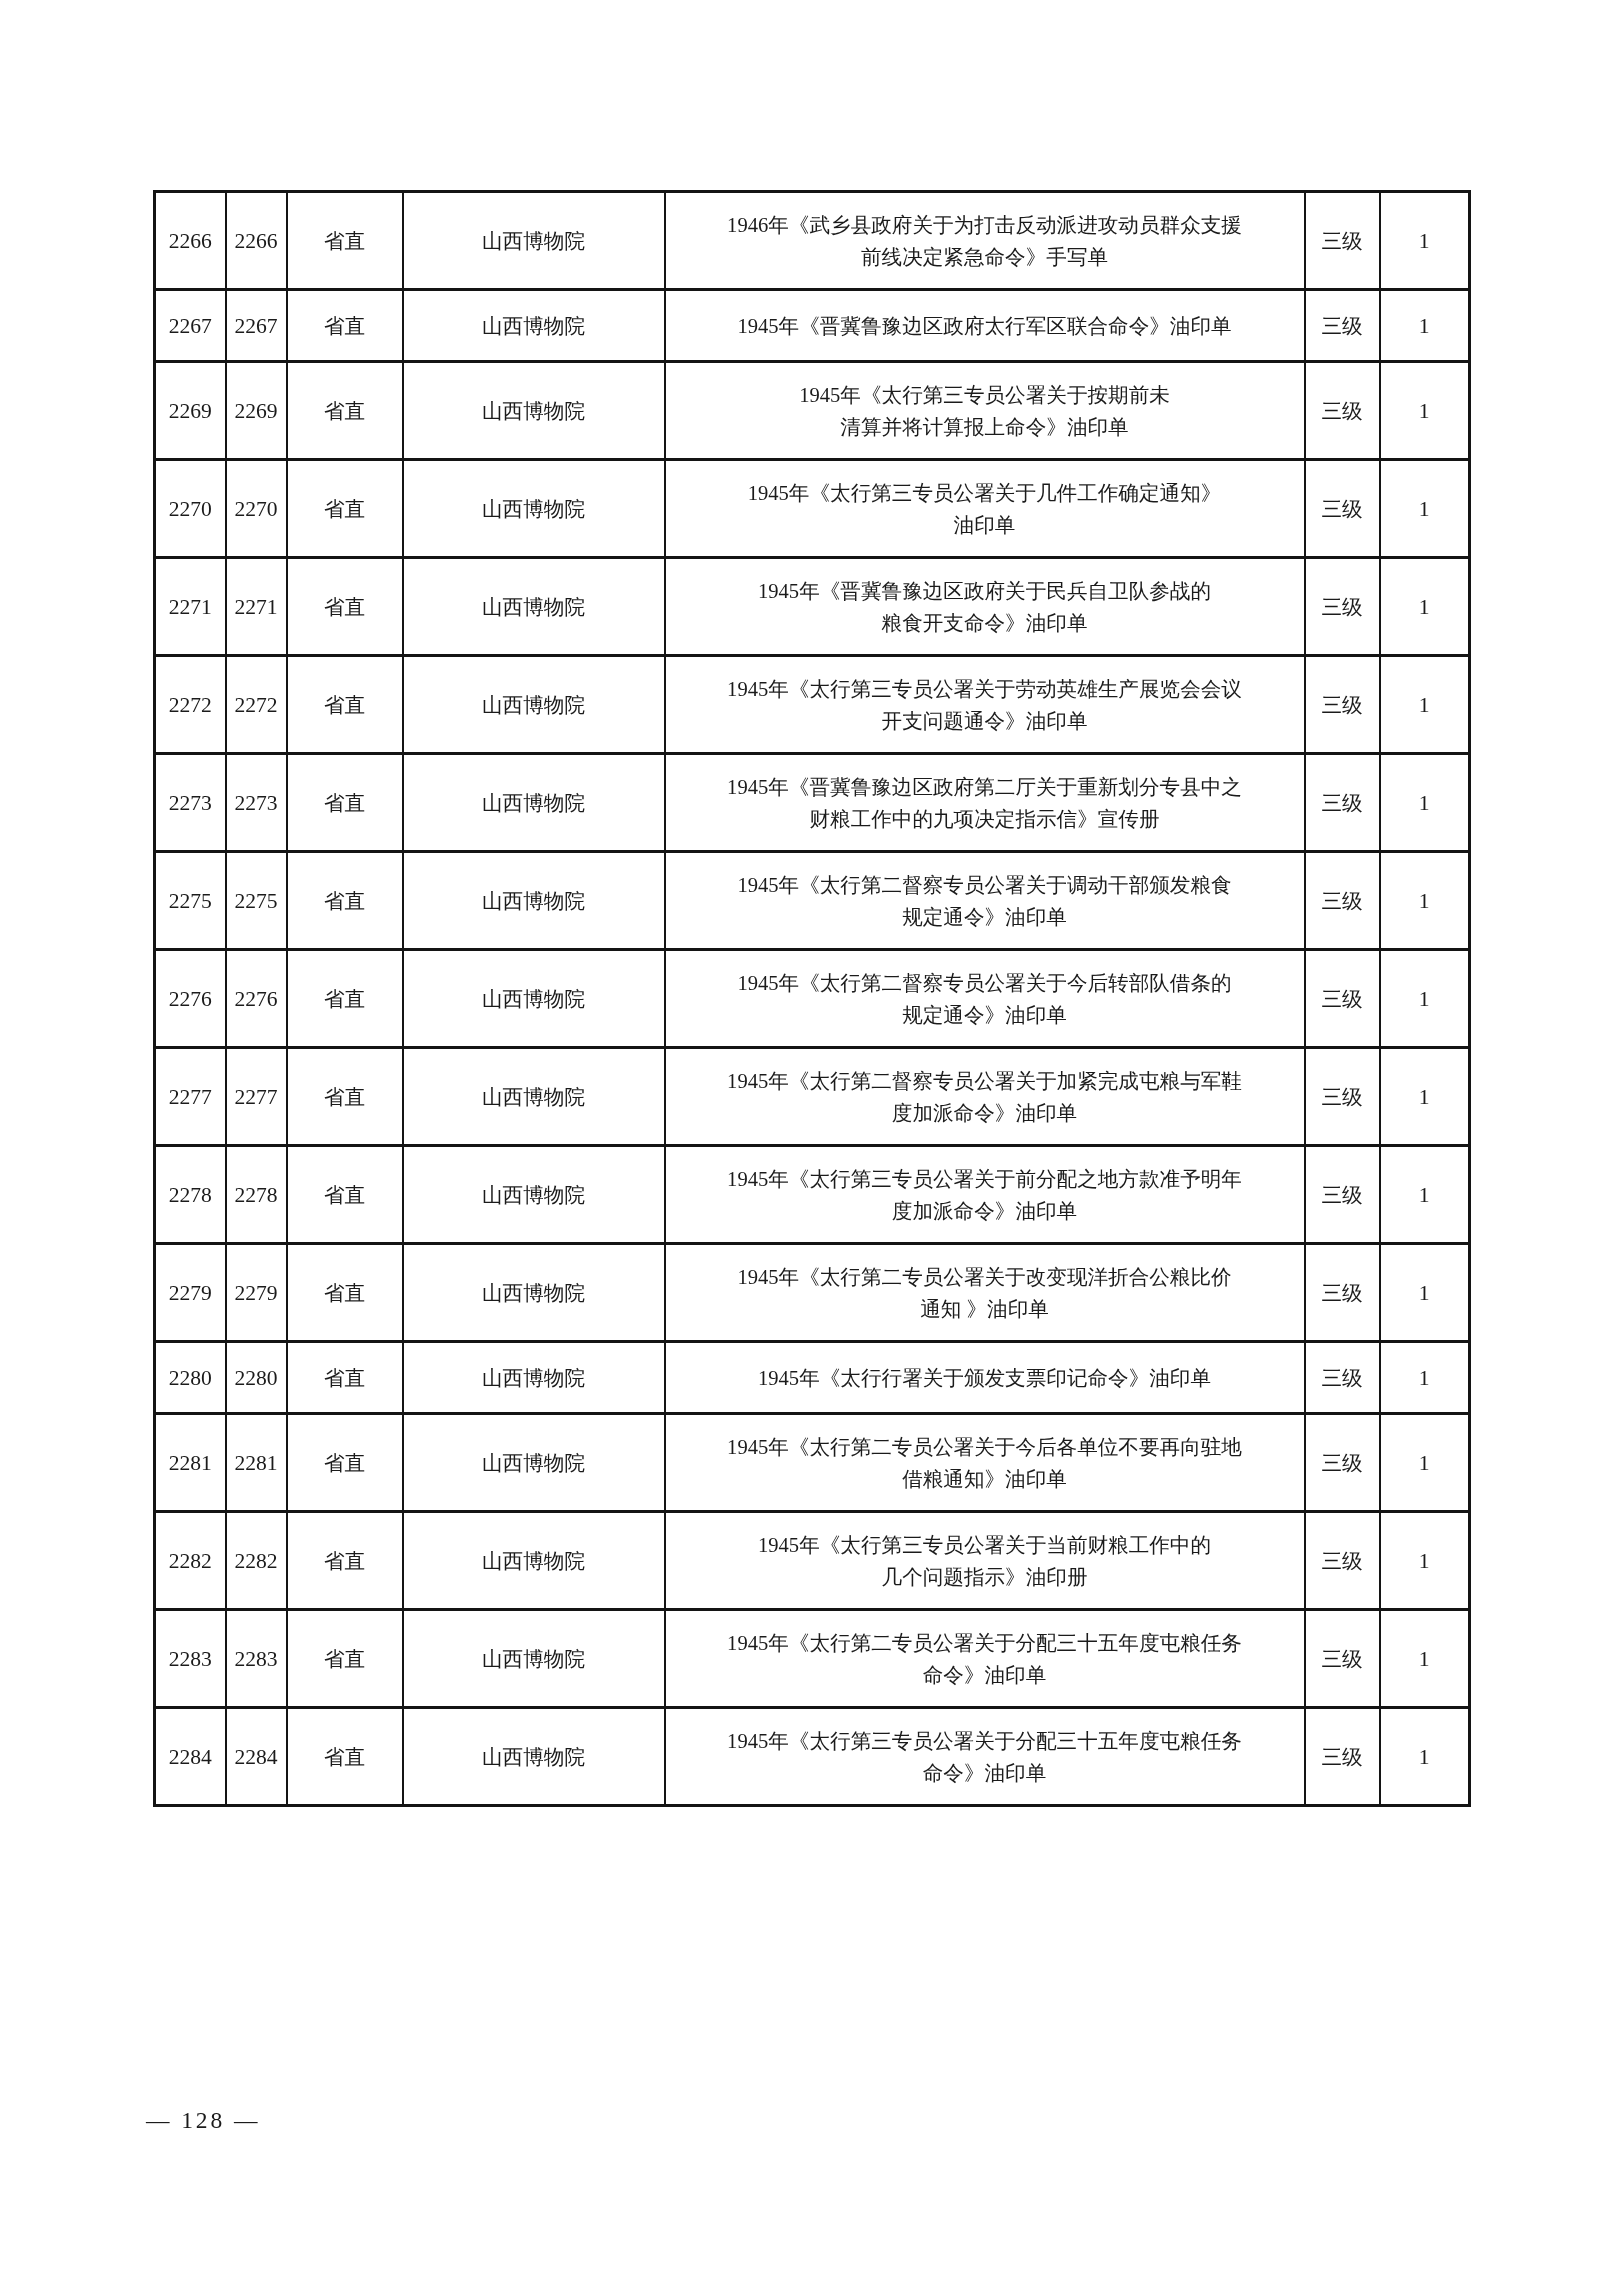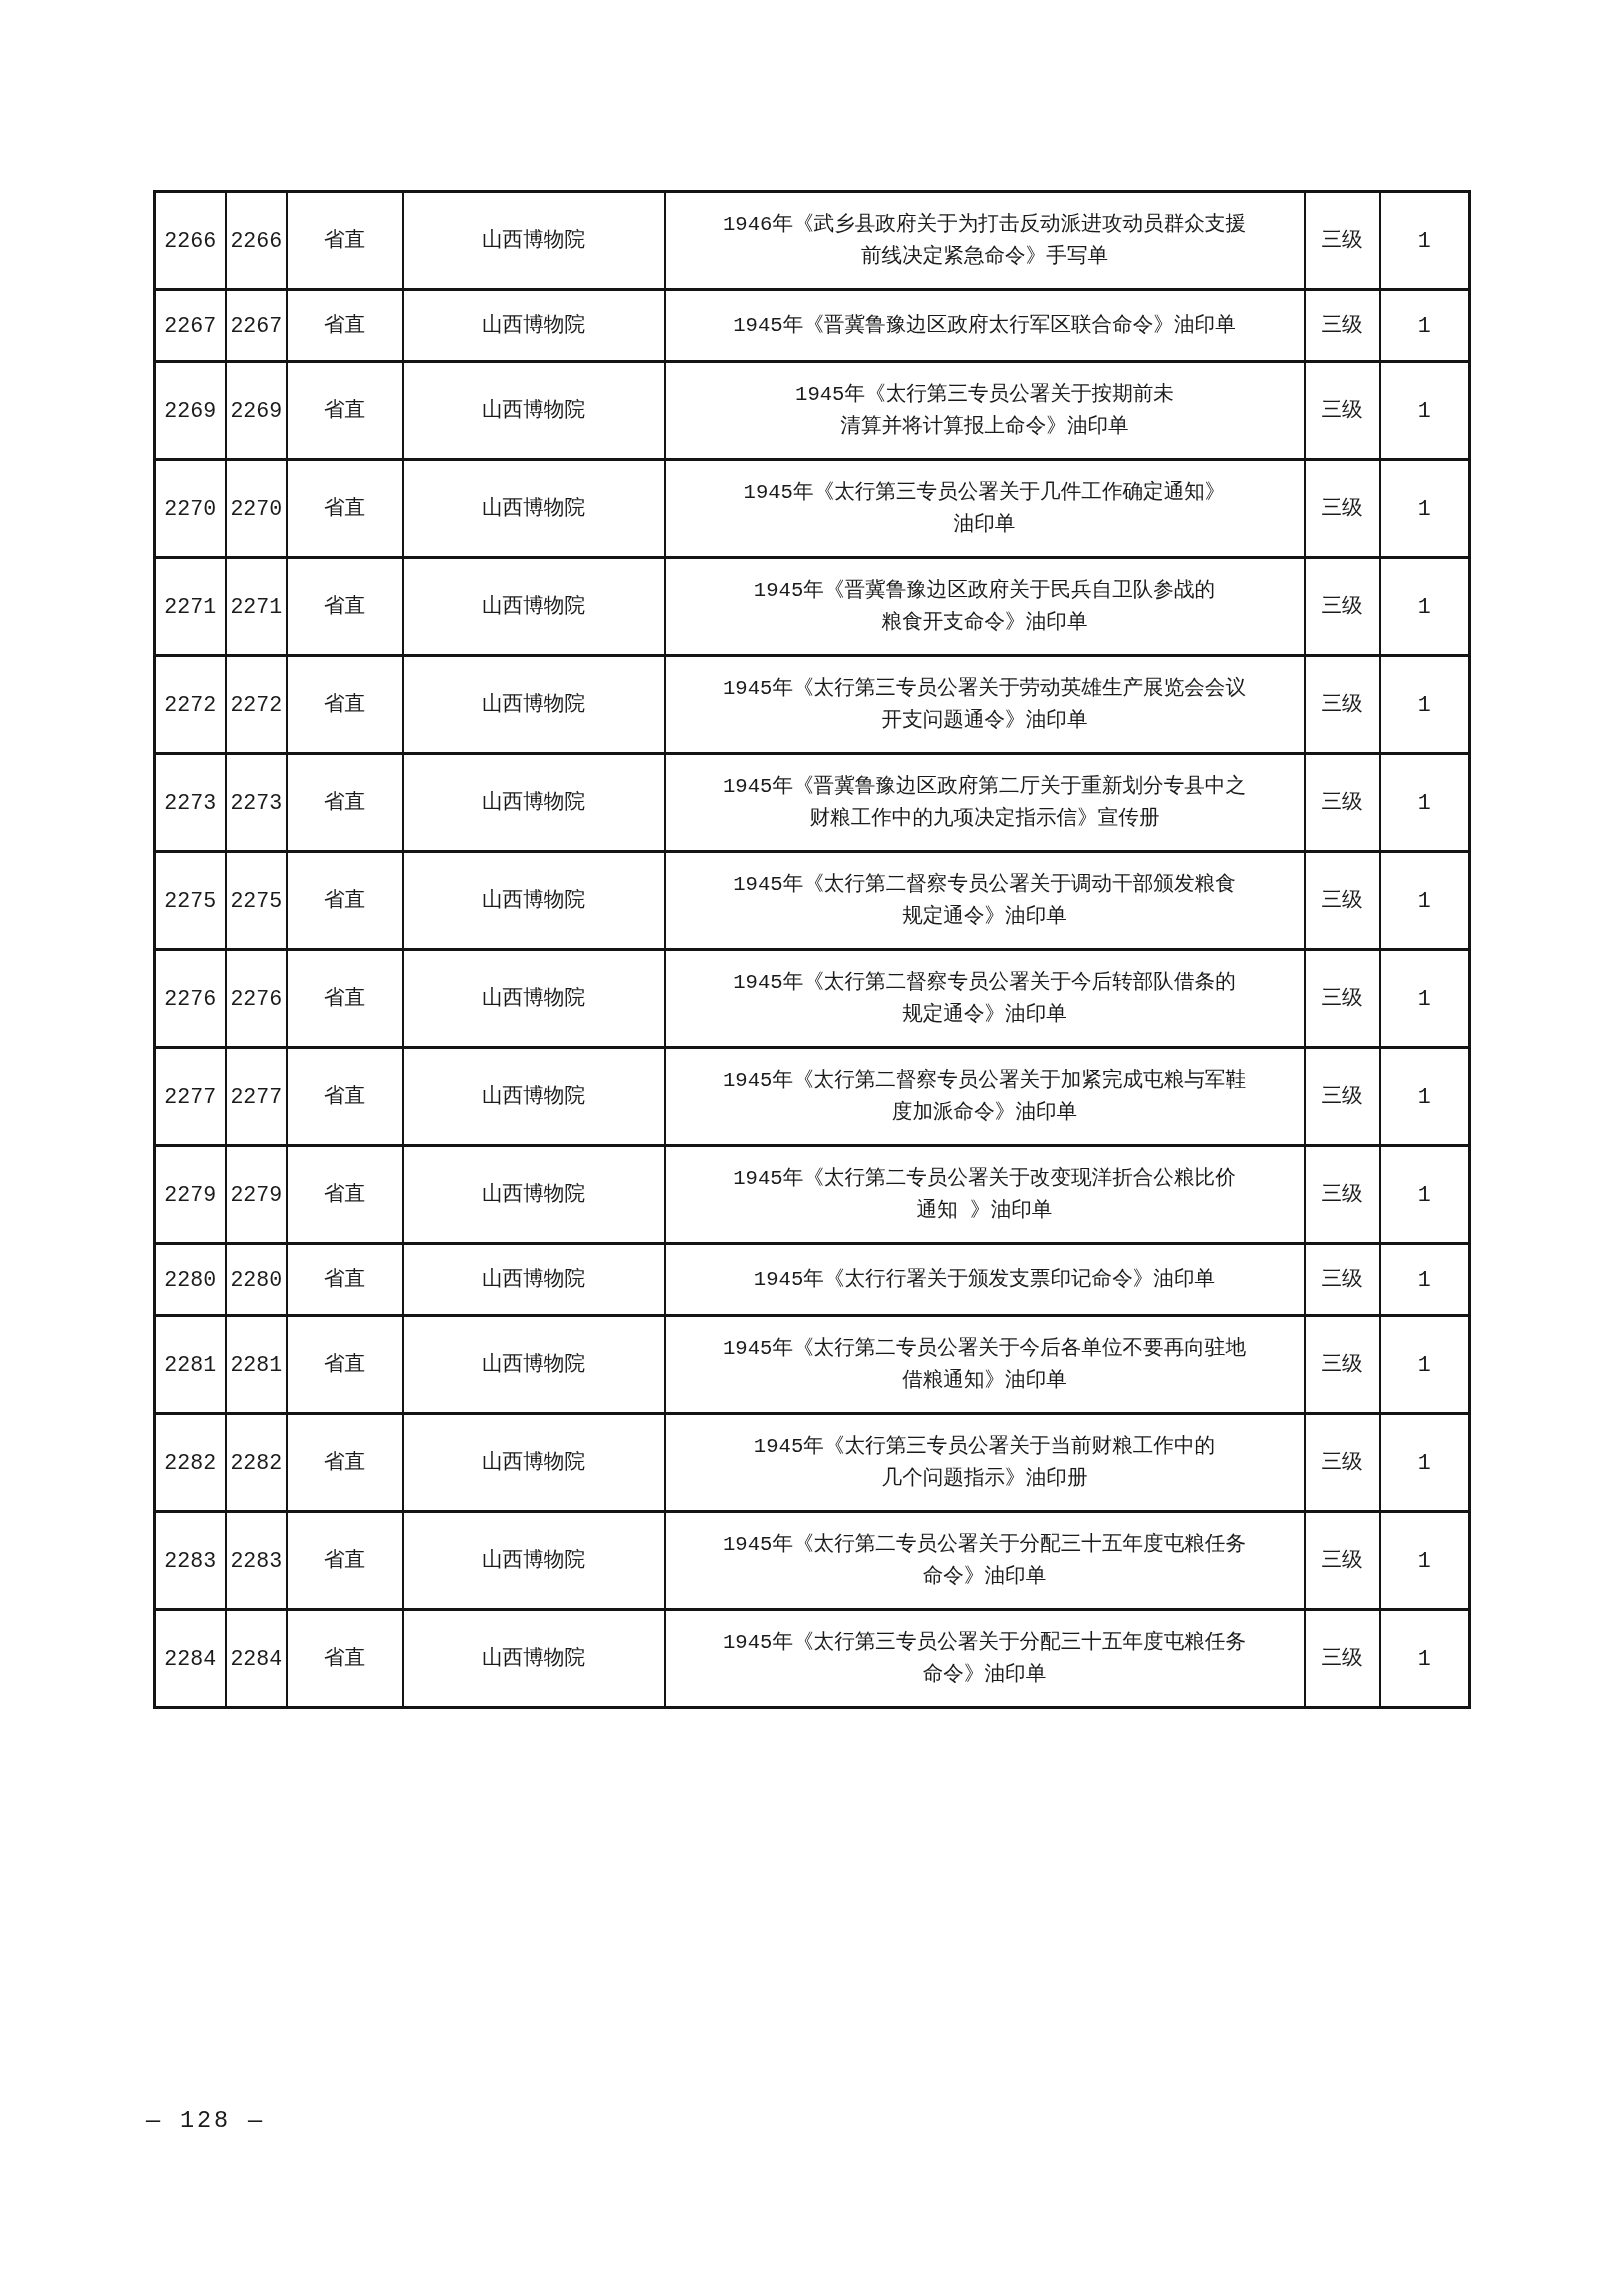--- a/index.html
+++ b/index.html
@@ -5,21 +5,21 @@
   html, body {
     margin: 0;
     padding: 0;
     background: #ffffff;
   }
   .page {
     position: relative;
     width: 1620px;
     height: 2292px;
     background: #ffffff;
-    font-family: Liberation Mono, monospace;
+    font-family: Liberation Serif, serif;
     color: #1b1b1b;
     overflow: hidden;
   }
   table.doc-table {
     position: absolute;
     left: 153px;
     top: 190px;
     width: 1314px;
     border-collapse: collapse;
     table-layout: fixed;
@@ -172,20 +172,30 @@
     <td class="c-num">2277</td>
     <td class="c-num">2277</td>
     <td class="c-region">省直</td>
     <td class="c-inst">山西博物院</td>
     <td class="c-name">1945年《太行第二督察专员公署关于加紧完成屯粮与军鞋
 度加派命令》油印单</td>
     <td class="c-grade">三级</td>
     <td class="c-qty">1</td>
   </tr>
         <tr class="h-two">
+    <td class="c-num">2278</td>
+    <td class="c-num">2278</td>
+    <td class="c-region">省直</td>
+    <td class="c-inst">山西博物院</td>
+    <td class="c-name">1945年《太行第三专员公署关于前分配之地方款准予明年
+度加派命令》油印单</td>
+    <td class="c-grade">三级</td>
+    <td class="c-qty">1</td>
+  </tr>
+        <tr class="h-two">
     <td class="c-num">2279</td>
     <td class="c-num">2279</td>
     <td class="c-region">省直</td>
     <td class="c-inst">山西博物院</td>
     <td class="c-name">1945年《太行第二专员公署关于改变现洋折合公粮比价
 通知 》油印单</td>
     <td class="c-grade">三级</td>
     <td class="c-qty">1</td>
   </tr>
         <tr class="h-one">

